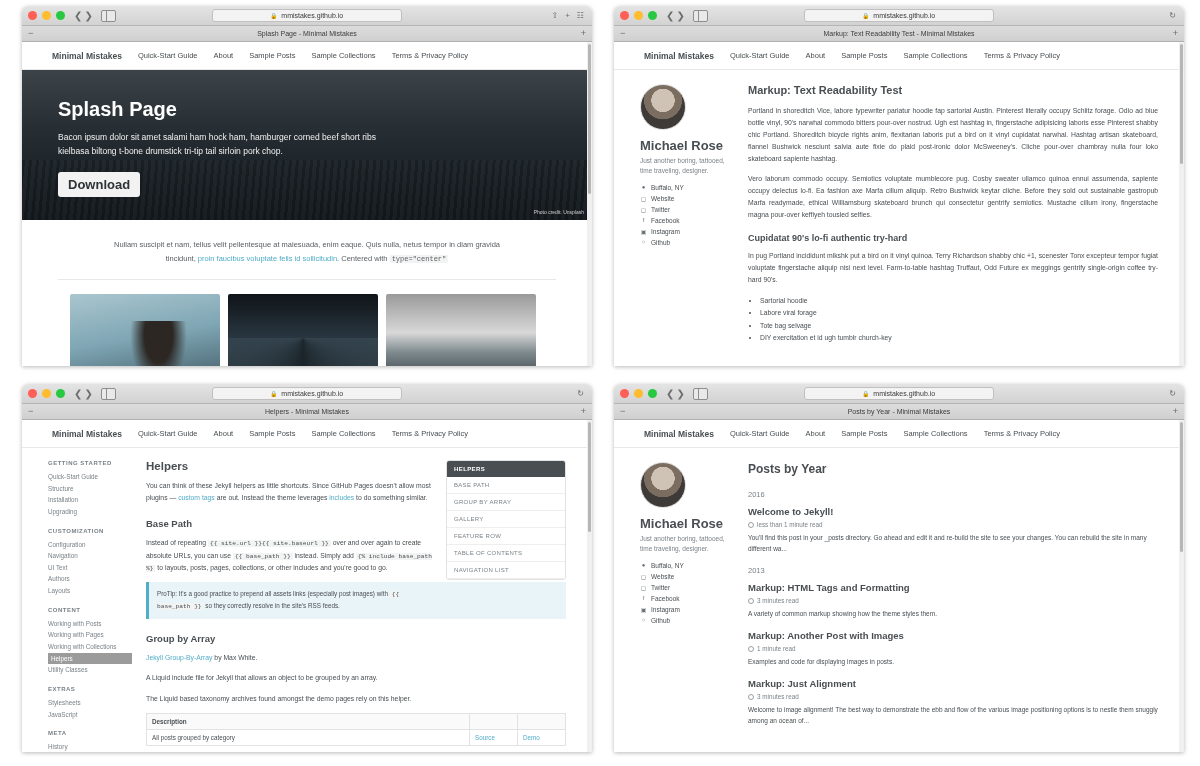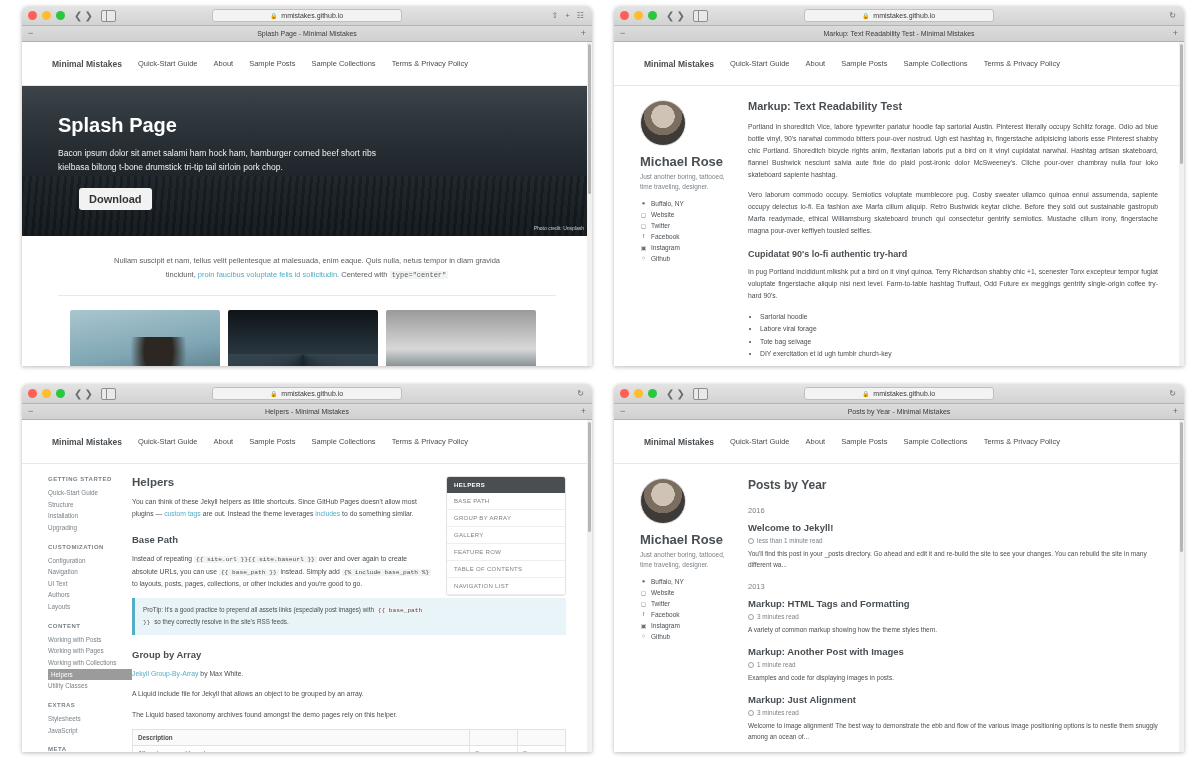--- a/index.html
+++ b/index.html
@@ -81,21 +81,21 @@
     position: absolute; right: 0; top: 0; width: 5px; height: 100%;
     background: #f0f0f0;
   }
   .scrollthumb {
     position: absolute; right: 1px; width: 3px; border-radius: 2px;
     background: #b6b6b6;
   }
 
   
   .masthead {
-    height: 44px; border-bottom: 1px solid #e8e8e8;
+    height: 28px; border-bottom: 1px solid #e8e8e8;
     display: flex; align-items: center; gap: 16px;
     padding: 0 30px; background: #fff;
   }
   .brand { font-size: 8.5px; font-weight: bold; color: #494e52; }
   .navlink { font-size: 7.5px; color: #494e52; }
 
   
   .splash-hero {
     height: 150px;
     background:
@@ -111,22 +111,22 @@
   .splash-title {
     font-size: 20px; font-weight: bold; color: #fff; margin: 0 0 10px;
     position: relative; z-index: 2;
   }
   .splash-sub {
     font-size: 8.5px; color: #f0f0f0; line-height: 1.6; max-width: 330px;
     position: relative; z-index: 2; margin: 0 0 14px;
   }
   .dl-btn {
     display: inline-block; background: #f2f2f2; color: #2f3335;
-    font-size: 11px; font-weight: bold; padding: 5px 10px; border-radius: 3px;
-    position: relative; z-index: 2; margin-left: 21px;
+    font-size: 13px; font-weight: bold; padding: 5px 10px; border-radius: 3px;
+    position: relative; z-index: 2;
   }
   .photo-credit {
     position: absolute; right: 8px; bottom: 5px; font-size: 5px; color: #cfcfcf; z-index: 2;
   }
   .splash-note {
     text-align: center; font-size: 7.5px; color: #5a5f63; line-height: 1.8;
     padding: 18px 90px 14px;
   }
   .splash-note code { font-family: "Liberation Mono", monospace; background: #f2f3f3; font-size: 7px; padding: 0 2px; }
   .splash-note .lk { color: #52adc8; }
@@ -158,21 +158,21 @@
   .meta-item { font-size: 6.5px; color: #494e52; margin-bottom: 4px; display: flex; gap: 4px; align-items: center; }
   .mi-ico { width: 7px; display: inline-block; text-align: center; font-size: 6px; color: #6b7275; }
   .content-col { flex: 1; min-width: 0; }
   .art-h1 { font-size: 11px; font-weight: bold; color: #494e52; margin: 0 0 9px; }
   .art-h2 { font-size: 9px; font-weight: bold; color: #494e52; margin: 12px 0 7px; }
   .art-p { font-size: 6.8px; color: #494e52; line-height: 1.75; margin: 0 0 9px; text-align: justify; }
   .art-ul { margin: 0; padding-left: 12px; }
   .art-ul li { font-size: 6.8px; color: #494e52; line-height: 1.85; }
 
   
-  .docs-wrap { display: flex; padding: 12px 26px 0; }
+  .docs-wrap { display: flex; padding: 12px 26px 0; gap: 14px; }
   .docs-nav { width: 84px; flex: 0 0 84px; }
   .nav-group { font-size: 6px; font-weight: bold; color: #7a8288; letter-spacing: .5px; margin: 10px 0 5px; }
   .nav-group:first-child { margin-top: 0; }
   .nav-link { font-size: 6.3px; color: #7a8288; line-height: 1.85; }
   .nav-link.active { background: #9b9b9b; color: #fff; display: block; padding: 0 3px; }
   .docs-main { flex: 1; min-width: 0; position: relative; }
   .doc-h1 { font-size: 11.5px; font-weight: bold; color: #494e52; margin: 0 0 8px; }
   .doc-h2 { font-size: 9.5px; font-weight: bold; color: #494e52; margin: 14px 0 8px; }
   .doc-p { font-size: 6.8px; color: #494e52; line-height: 1.8; margin: 0 0 8px; }
   .doc-p .lk { color: #52adc8; }

